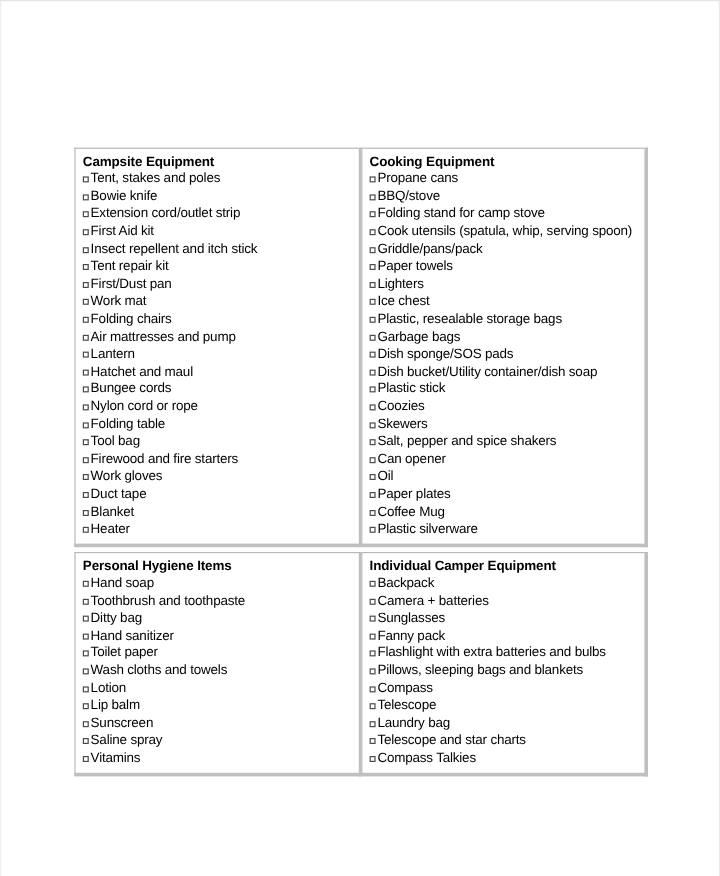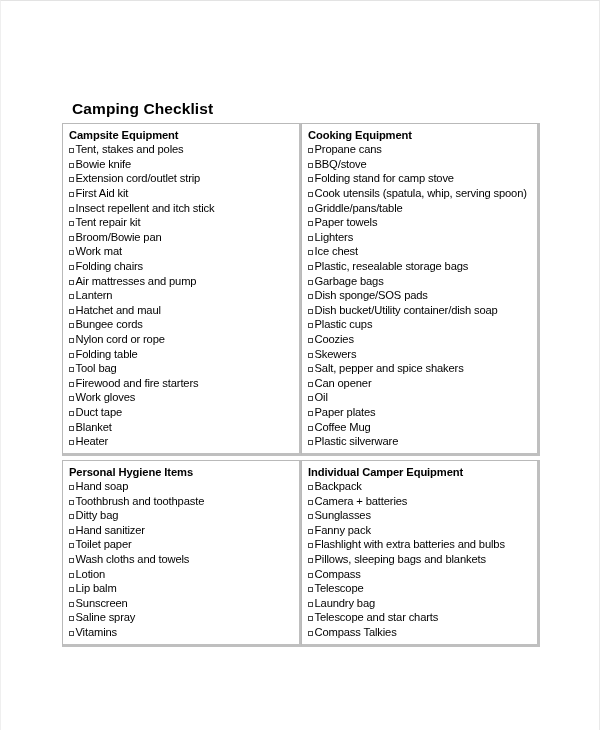--- a/index.html
+++ b/index.html
@@ -100,36 +100,35 @@
     height: 4px;
     padding: 0;
     border: none;
   }
 </style>
 </head>
 <body>
 
 <div class="page">
 
-  <div class="doc-title">Camping Checklist</div>
 
   <table class="checklist-table">
     <tbody>
       <tr class="table-row">
         <td class="cell">
           <div class="cellbox left">
             <div class="section-title">Campsite Equipment</div>
             <ul class="items">
                 <li><span class="cb"></span><span class="item-label">Tent, stakes and poles</span></li>
                 <li><span class="cb"></span><span class="item-label">Bowie knife</span></li>
                 <li><span class="cb"></span><span class="item-label">Extension cord/outlet strip</span></li>
                 <li><span class="cb"></span><span class="item-label">First Aid kit</span></li>
                 <li><span class="cb"></span><span class="item-label">Insect repellent and itch stick</span></li>
                 <li><span class="cb"></span><span class="item-label">Tent repair kit</span></li>
-                <li><span class="cb"></span><span class="item-label">Broom/Bowie pan</span></li>
+                <li><span class="cb"></span><span class="item-label">First/Dust pan</span></li>
                 <li><span class="cb"></span><span class="item-label">Work mat</span></li>
                 <li><span class="cb"></span><span class="item-label">Folding chairs</span></li>
                 <li><span class="cb"></span><span class="item-label">Air mattresses and pump</span></li>
                 <li><span class="cb"></span><span class="item-label">Lantern</span></li>
                 <li><span class="cb"></span><span class="item-label">Hatchet and maul</span></li>
                 <li><span class="cb"></span><span class="item-label">Bungee cords</span></li>
                 <li><span class="cb"></span><span class="item-label">Nylon cord or rope</span></li>
                 <li><span class="cb"></span><span class="item-label">Folding table</span></li>
                 <li><span class="cb"></span><span class="item-label">Tool bag</span></li>
                 <li><span class="cb"></span><span class="item-label">Firewood and fire starters</span></li>
@@ -141,29 +140,29 @@
           </div>
         </td>
         <td class="cell">
           <div class="cellbox">
             <div class="section-title">Cooking Equipment</div>
             <ul class="items">
                 <li><span class="cb"></span><span class="item-label">Propane cans</span></li>
                 <li><span class="cb"></span><span class="item-label">BBQ/stove</span></li>
                 <li><span class="cb"></span><span class="item-label">Folding stand for camp stove</span></li>
                 <li><span class="cb"></span><span class="item-label">Cook utensils (spatula, whip, serving spoon)</span></li>
-                <li><span class="cb"></span><span class="item-label">Griddle/pans/table</span></li>
+                <li><span class="cb"></span><span class="item-label">Griddle/pans/pack</span></li>
                 <li><span class="cb"></span><span class="item-label">Paper towels</span></li>
                 <li><span class="cb"></span><span class="item-label">Lighters</span></li>
                 <li><span class="cb"></span><span class="item-label">Ice chest</span></li>
                 <li><span class="cb"></span><span class="item-label">Plastic, resealable storage bags</span></li>
                 <li><span class="cb"></span><span class="item-label">Garbage bags</span></li>
                 <li><span class="cb"></span><span class="item-label">Dish sponge/SOS pads</span></li>
                 <li><span class="cb"></span><span class="item-label">Dish bucket/Utility container/dish soap</span></li>
-                <li><span class="cb"></span><span class="item-label">Plastic cups</span></li>
+                <li><span class="cb"></span><span class="item-label">Plastic stick</span></li>
                 <li><span class="cb"></span><span class="item-label">Coozies</span></li>
                 <li><span class="cb"></span><span class="item-label">Skewers</span></li>
                 <li><span class="cb"></span><span class="item-label">Salt, pepper and spice shakers</span></li>
                 <li><span class="cb"></span><span class="item-label">Can opener</span></li>
                 <li><span class="cb"></span><span class="item-label">Oil</span></li>
                 <li><span class="cb"></span><span class="item-label">Paper plates</span></li>
                 <li><span class="cb"></span><span class="item-label">Coffee Mug</span></li>
                 <li><span class="cb"></span><span class="item-label">Plastic silverware</span></li>
               </ul>
           </div>

